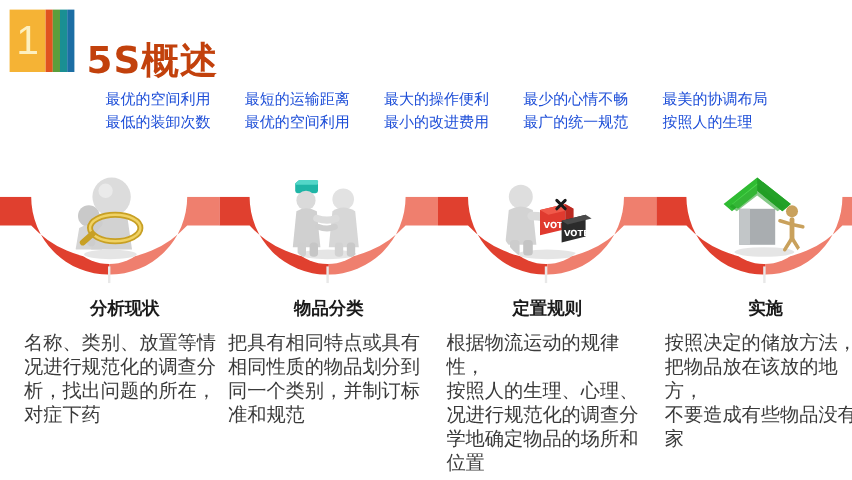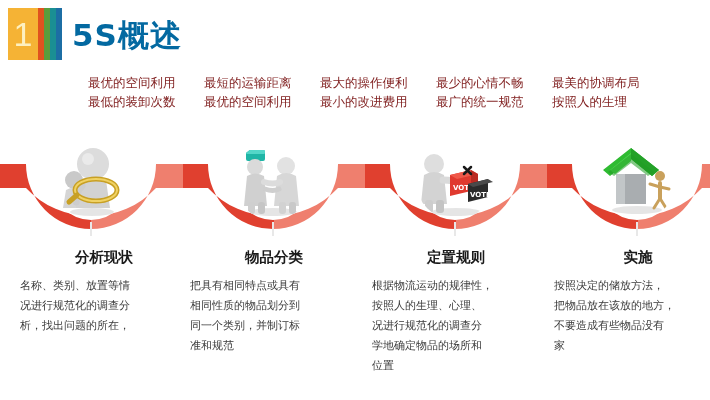--- a/index.html
+++ b/index.html
@@ -15,55 +15,55 @@
   
   .header{position:absolute;left:0;top:0;width:710px;height:66px;}
   .badge-wrap{position:absolute;left:8px;top:8px;height:52px;display:flex;align-items:stretch;}
   .badge-num{
     width:30px;background:#f5b335;color:#fdf0c0;
     font-size:34px;line-height:52px;text-align:center;
     font-family:"Liberation Sans",sans-serif;font-weight:300;
   }
   .bar{width:6px;height:52px;}
   .title{
-    position:absolute;left:72px;top:10px;
-    font-size:31px;color:#0369a1;font-weight:bold;
+    position:absolute;left:72px;top:26px;
+    font-size:31px;color:#c2410c;font-weight:bold;
     letter-spacing:1px;line-height:50px;
     font-family:"DejaVu Sans","Liberation Sans",sans-serif;
   }
 
   
   .bullets{
     position:absolute;left:88px;top:74px;width:580px;
     display:flex;justify-content:flex-start;gap:0px;
   }
   .bcol{width:116px;}
   .bline{
-    font-size:12.5px;color:#7f1d1d;line-height:19px;
+    font-size:12.5px;color:#1d4ed8;line-height:19px;
     white-space:nowrap;font-family:Liberation Sans, sans-serif;
   }
 
   
   .wave{position:absolute;left:0;top:126px;width:710px;height:110px;}
   .wave svg{display:block;}
 
   
   .node{position:absolute;width:78px;height:78px;border-radius:50%;
         background:#ffffff;overflow:hidden;}
   .node-inner{position:absolute;left:0;top:0;width:78px;height:78px;}
 
   
   .caption{position:absolute;width:168px;}
   .cap-title{
     text-align:center;font-size:14.5px;font-weight:bold;color:#1a1a1a;
     font-family:"DejaVu Sans","Liberation Sans",sans-serif;
     margin-bottom:9px;
   }
   .cap-body{
-    font-size:11px;color:#3a3a3a;line-height:20px;
+    font-size:16px;color:#3a3a3a;line-height:20px;
     font-family:"DejaVu Sans","Liberation Sans",sans-serif;
     text-align:left;
   }
 </style>
 </head>
 <body>
 
 <div class="page">
 
   <div class="header">
@@ -235,20 +235,21 @@
       <path d="M61 58 l-5 8 M63 58 l5 8" stroke="#c9a15c" stroke-width="3" stroke-linecap="round"></path>
     </svg>
   </div>
 
   <div class="caption" style="left:20px;top:248px;">
     <div class="cap-title">分析现状</div>
     <div class="cap-body">
       <div>名称、类别、放置等情</div>
       <div>况进行规范化的调查分</div>
       <div>析，找出问题的所在，</div>
+      <div>对症下药</div>
     </div>
   </div>
 
   <div class="caption" style="left:190px;top:248px;">
     <div class="cap-title">物品分类</div>
     <div class="cap-body">
       <div>把具有相同特点或具有</div>
       <div>相同性质的物品划分到</div>
       <div>同一个类别，并制订标</div>
       <div>准和规范</div>

